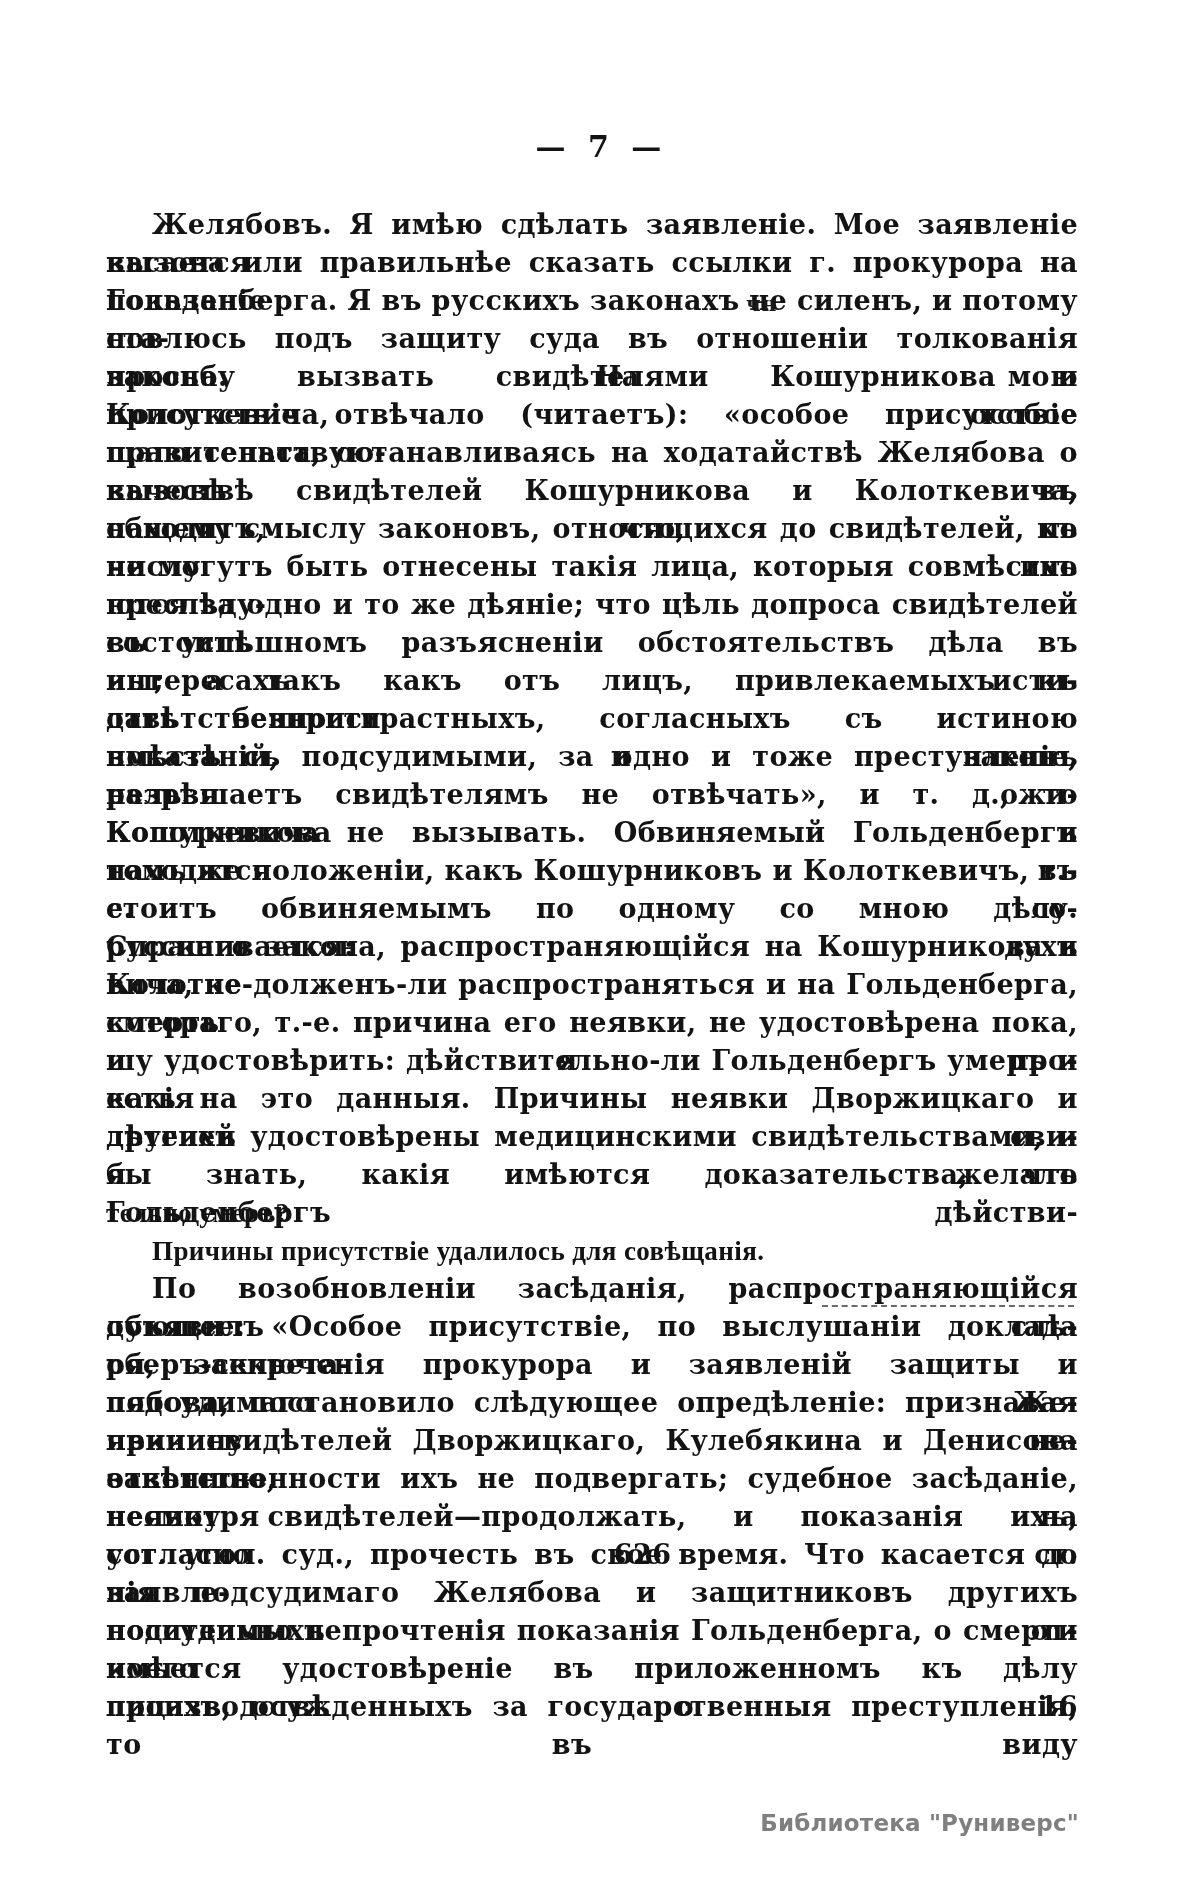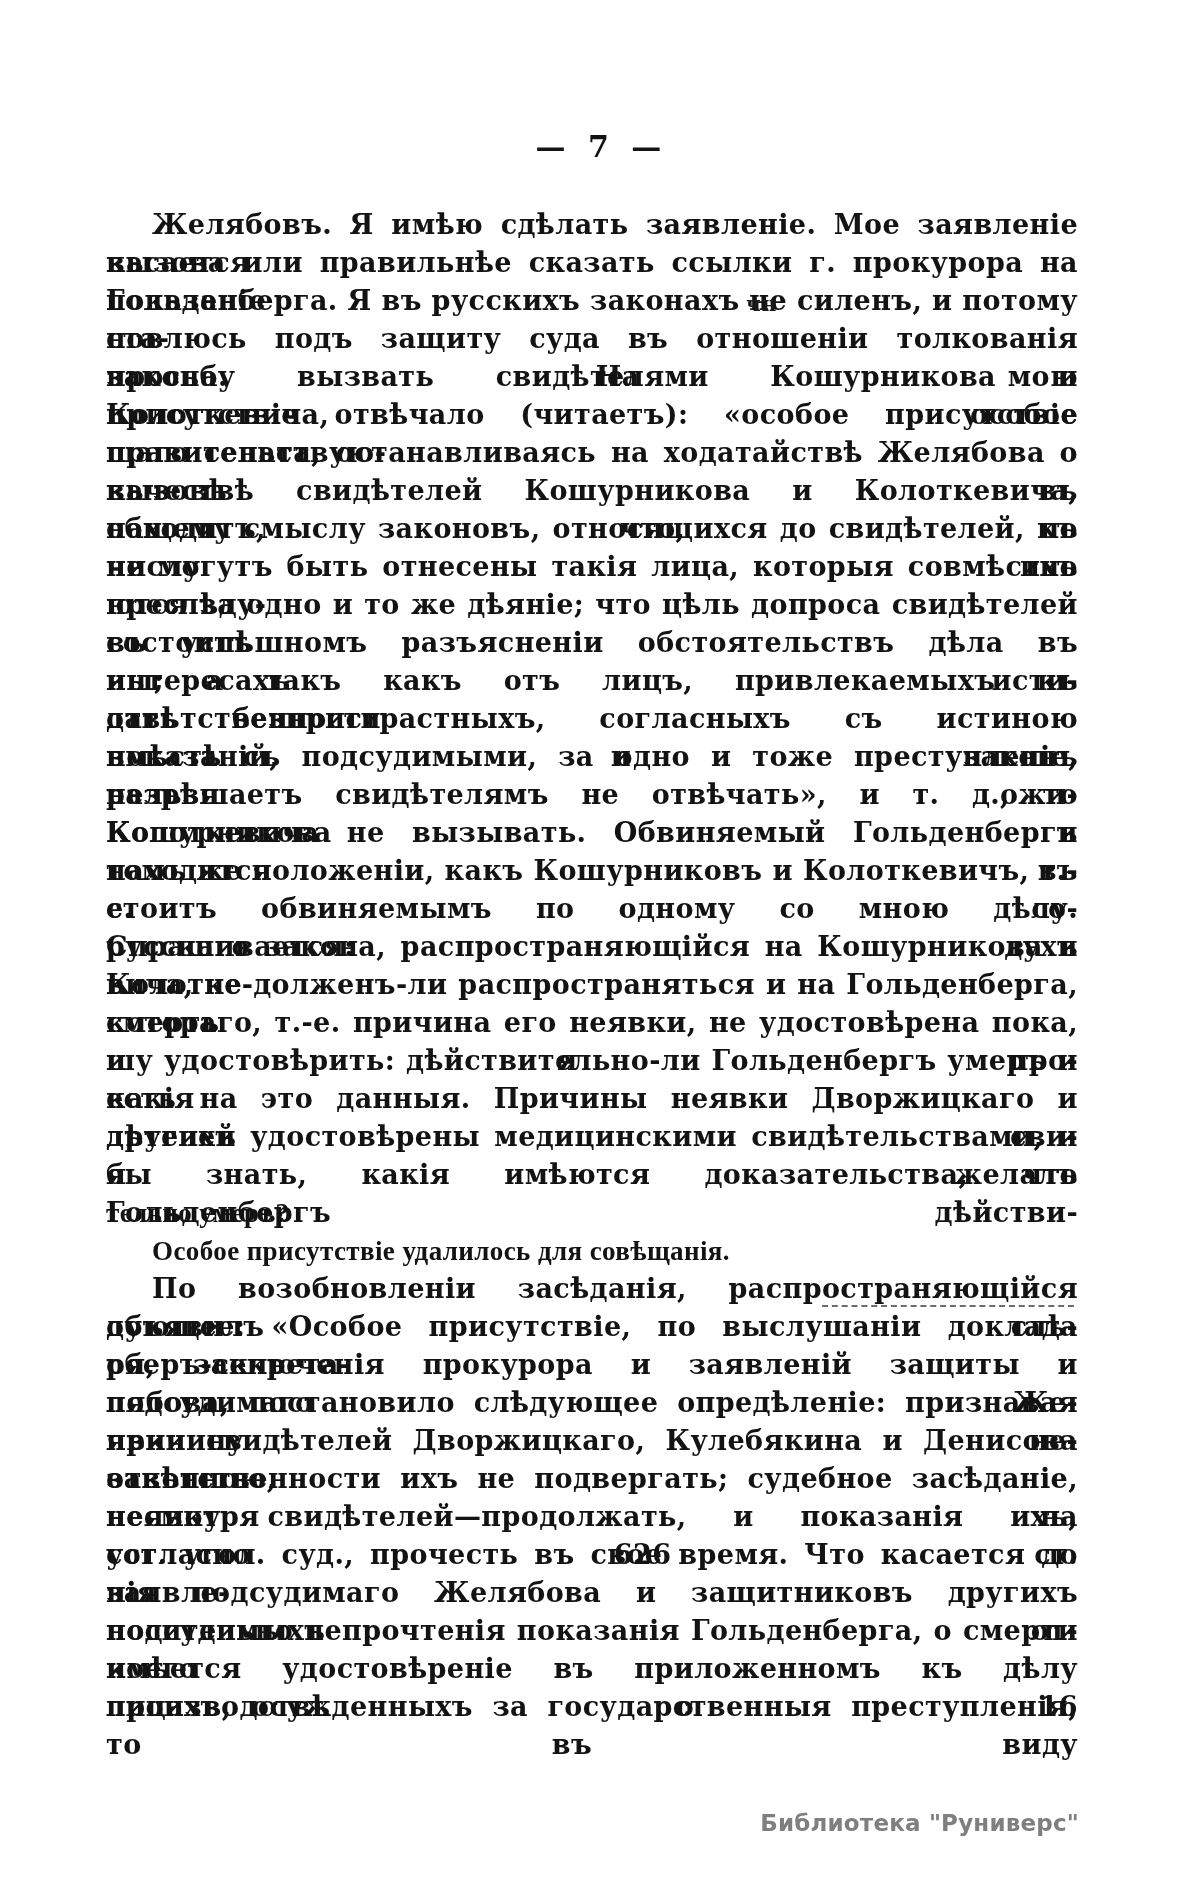--- a/index.html
+++ b/index.html
@@ -99,21 +99,21 @@
       <div class="line">томъ же положеніи, какъ Кошурниковъ и Колоткевичъ, т.-е. со-</div>
       <div class="line">стоитъ обвиняемымъ по одному со мною дѣлу. Спрашивается: духъ</div>
       <div class="line">русскаго закона, распространяющійся на Кошурникова и Колотке-</div>
       <div class="line">вича, не долженъ-ли распространяться и на Гольденберга, смерть</div>
       <div class="line">котораго, т.-е. причина его неявки, не удостовѣрена пока, и я про-</div>
       <div class="line">шу удостовѣрить: дѣйствительно-ли Гольденбергъ умеръ и какія</div>
       <div class="line">есть на это данныя. Причины неявки Дворжицкаго и другихъ сви-</div>
       <div class="line">дѣтелей удостовѣрены медицинскими свидѣтельствами, и я желалъ</div>
       <div class="line">бы знать, какія имѣются доказательства, что Гольденбергъ дѣйстви-</div>
       <div class="line no-justify">тельно умеръ?</div>
-      <div class="line indent no-justify">Особое присутствіе удалилось для совѣщанія.</div>
+      <div class="line indent no-justify">Причины присутствіе удалилось для совѣщанія.</div>
       <div class="line indent">По возобновленіи засѣданія, распространяющійся объявилъ слѣ-</div>
       <div class="line">дующее: «Особое присутствіе, по выслушаніи доклада оберъ-секрета-</div>
       <div class="line">ря, заключенія прокурора и заявленій защиты и подсудимаго Же-</div>
       <div class="line">лябова, постановило слѣдующее опредѣленіе: признавая причину не-</div>
       <div class="line">явки свидѣтелей Дворжицкаго, Кулебякина и Денисова законною,</div>
       <div class="line">отвѣтственности ихъ не подвергать; судебное засѣданіе, несмотря на</div>
       <div class="line">неявку свидѣтелей—продолжать, и показанія ихъ, согласно 626 ст.</div>
       <div class="line">уст. угол. суд., прочесть въ свое время. Что касается до заявле-</div>
       <div class="line">нія подсудимаго Желябова и защитниковъ другихъ подсудимыхъ от-</div>
       <div class="line">носительно непрочтенія показанія Гольденберга, о смерти коего</div>

